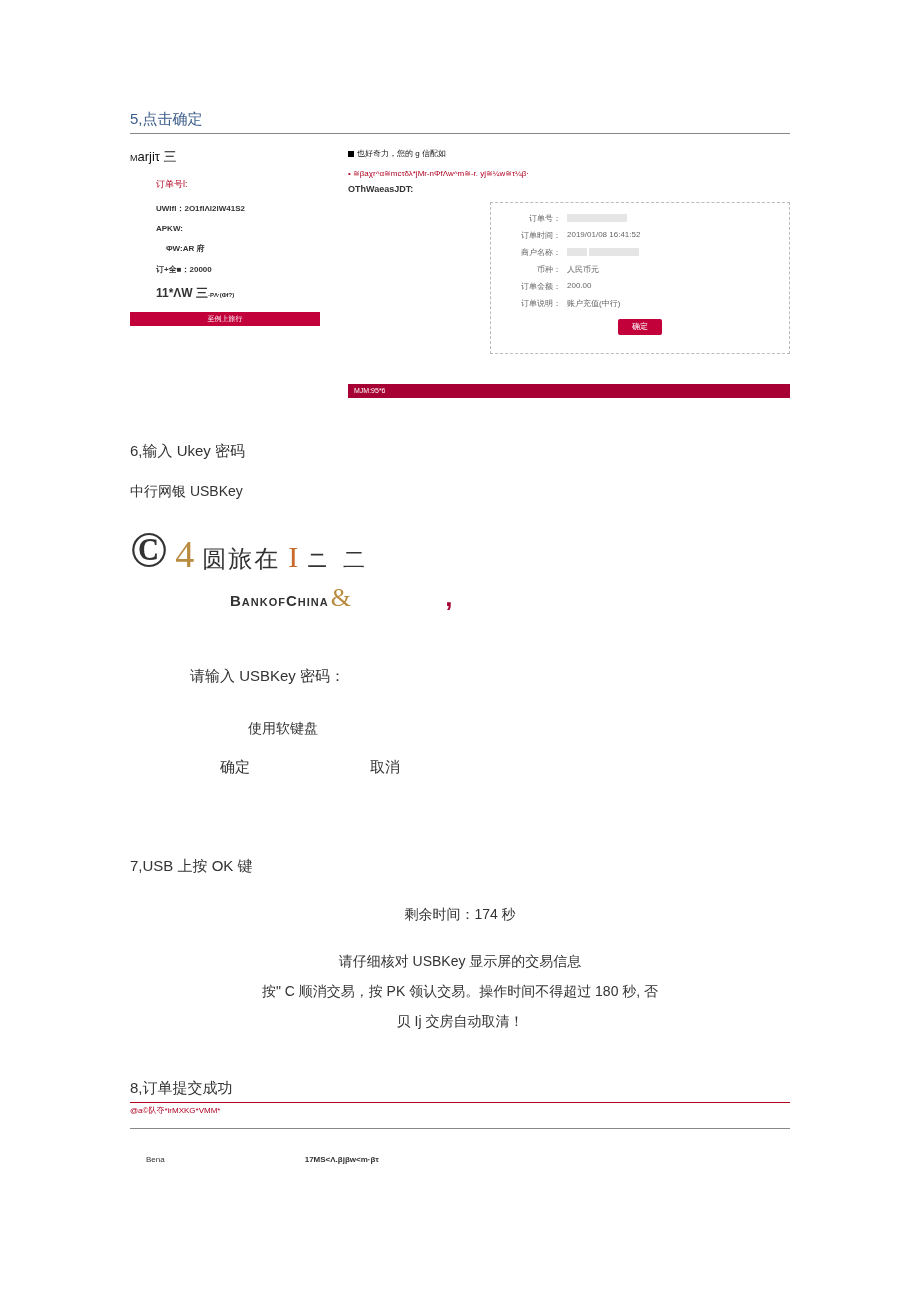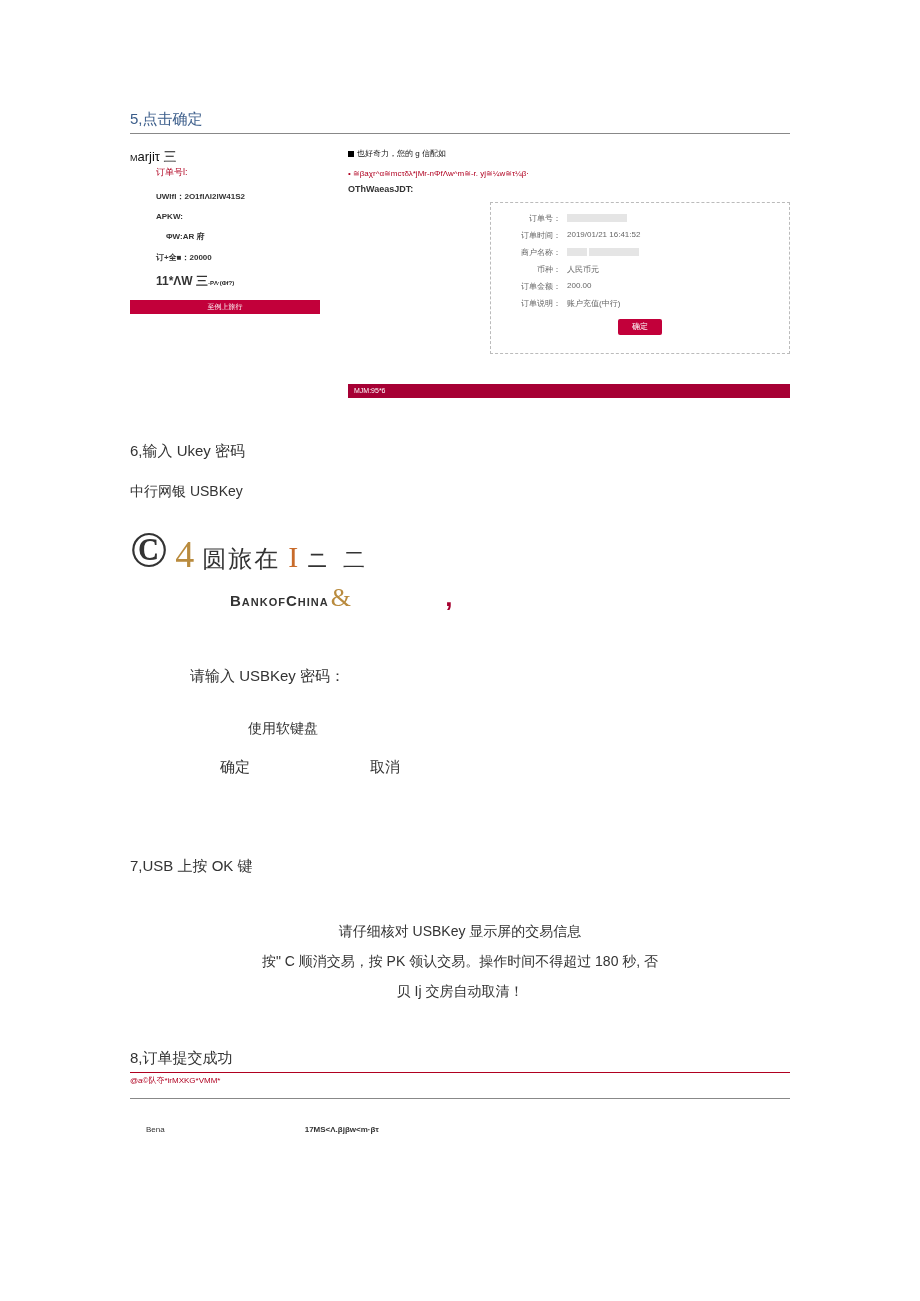--- a/index.html
+++ b/index.html
@@ -19,21 +19,21 @@
     margin: 0 0 4px 0;
   }
   .thin-rule {
     border: none;
     border-top: 1px solid #888;
     margin: 0 0 14px 0;
   }
   
   .step5-wrap { display:flex; gap: 18px; align-items:flex-start; }
   .left5 { width: 220px; font-size:10px; }
-  .left5 .brand { font-size:13px; color:#111; margin-bottom:0; }
+  .left5 .brand { font-size:13px; color:#111; margin-bottom:12px; }
   .left5 .brand .m { font-size:9px; }
   .left5 .ordlabel { color:#b00020; font-size:9px; margin-left:26px; margin-bottom:12px; }
   .left5 .row { margin-left:26px; margin-bottom:10px; font-size:8px; font-weight:bold; }
   .left5 .row.big { font-size:12px; font-weight:bold; }
   .left5 .rednote { font-size:6px; color:#222; }
   .left5 .bar { height:14px; background:#c2003a; color:#fff; font-size:7px; text-align:center; line-height:14px; margin-top:10px; width:190px; }
   .right5 { flex:1; font-size:9px; }
   .right5 .line1 { font-size:8px; color:#111; margin-bottom:10px; }
   .right5 .sq { display:inline-block; width:6px; height:6px; background:#000; margin-right:3px; vertical-align:middle; }
   .right5 .line2 { color:#b00020; font-size:8px; margin-bottom:6px; }
@@ -102,21 +102,21 @@
       <div class="line2">• ≅βaχr^α≅mcτδλ*jMr-nΦfΛw^m≅-r. yj≅¼w≅τ¼β·</div>
       <div class="line3">OThWaeasJDT:</div>
 
       <div class="panel">
         <div class="prow">
             <span class="k">订单号：</span>
             <span class="v"><span class="mask"></span></span>
           </div>
         <div class="prow">
             <span class="k">订单时间：</span>
-            <span class="v">2019/01/21 16:41:52</span>
+            <span class="v">2019/01/08 16:41:52</span>
           </div>
         <div class="prow">
             <span class="k">商户名称：</span>
             <span class="v"><span class="mask" style="width:20px"></span> <span class="mask" style="width:50px"></span></span>
           </div>
         <div class="prow">
             <span class="k">币种：</span>
             <span class="v">人民币元</span>
           </div>
         <div class="prow">
@@ -157,20 +157,21 @@
   <div class="okcancel">
     <span>确定</span>
     <span>取消</span>
   </div>
 
   <div class="block-gap" style="height:80px"></div>
 
   <div class="step-title" style="color:#333">7,USB 上按 OK 键</div>
   <div style="height:20px"></div>
   <div class="step7-body">
+    <div class="tline">剩余时间：174 秒</div>
     <div style="height:14px"></div>
     <div class="tline instr">请仔细核对 USBKey 显示屏的交易信息</div>
     <div class="tline instr">按" C 顺消交易，按 PK 领认交易。操作时间不得超过 180 秒, 否</div>
     <div class="tline instr">贝 Ij 交房自动取清！</div>
   </div>
 
   <div class="block-gap" style="height:40px"></div>
 
   <div class="step-title" style="color:#333">8,订单提交成功</div>
   <hr class="thin-red">

